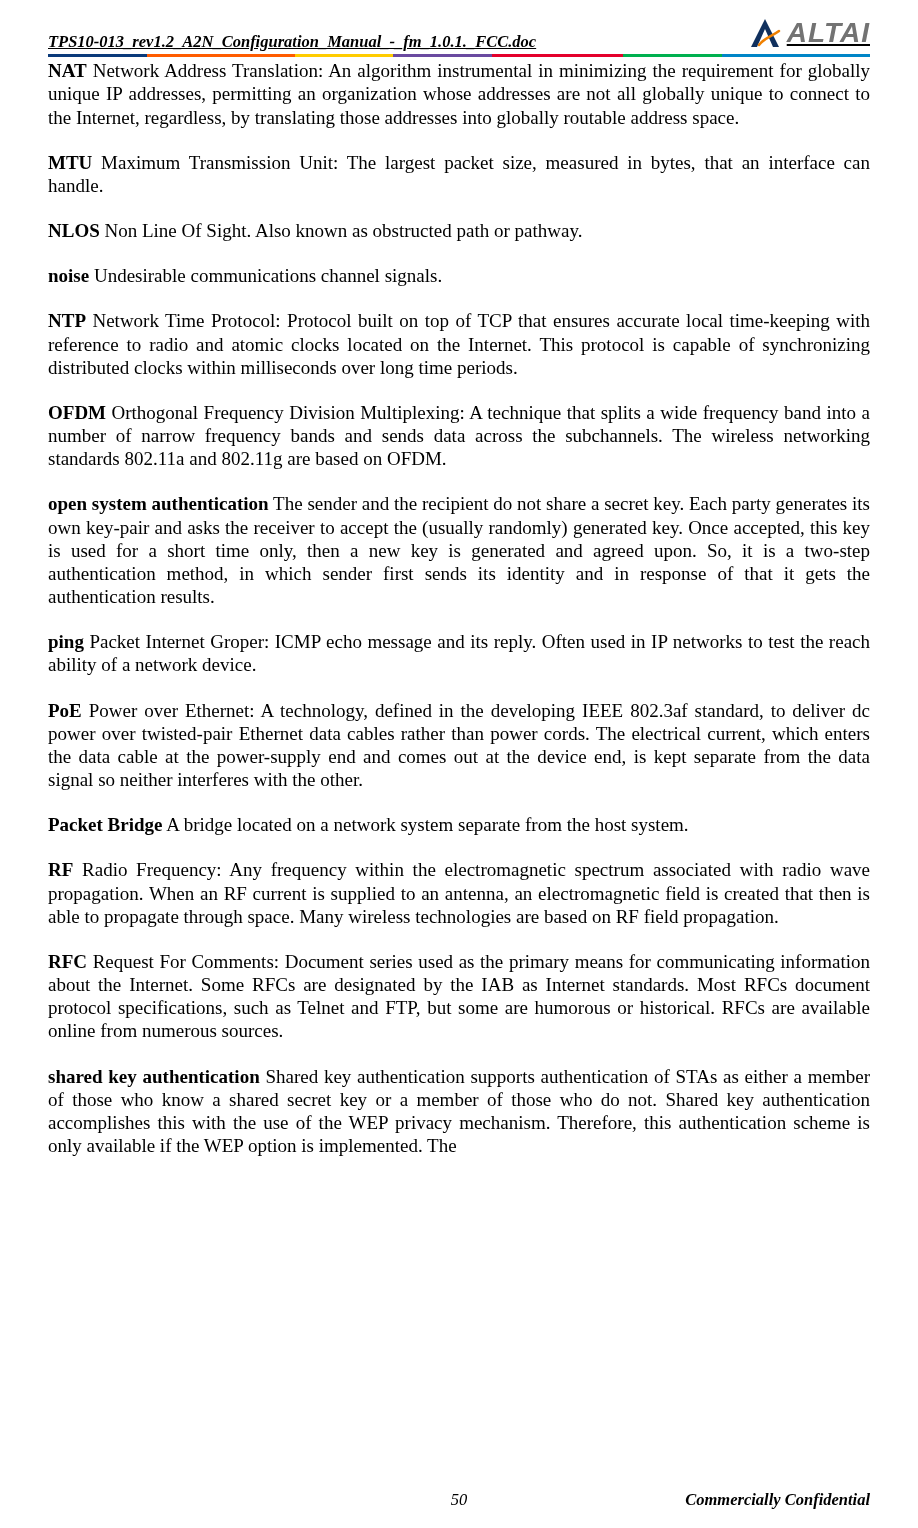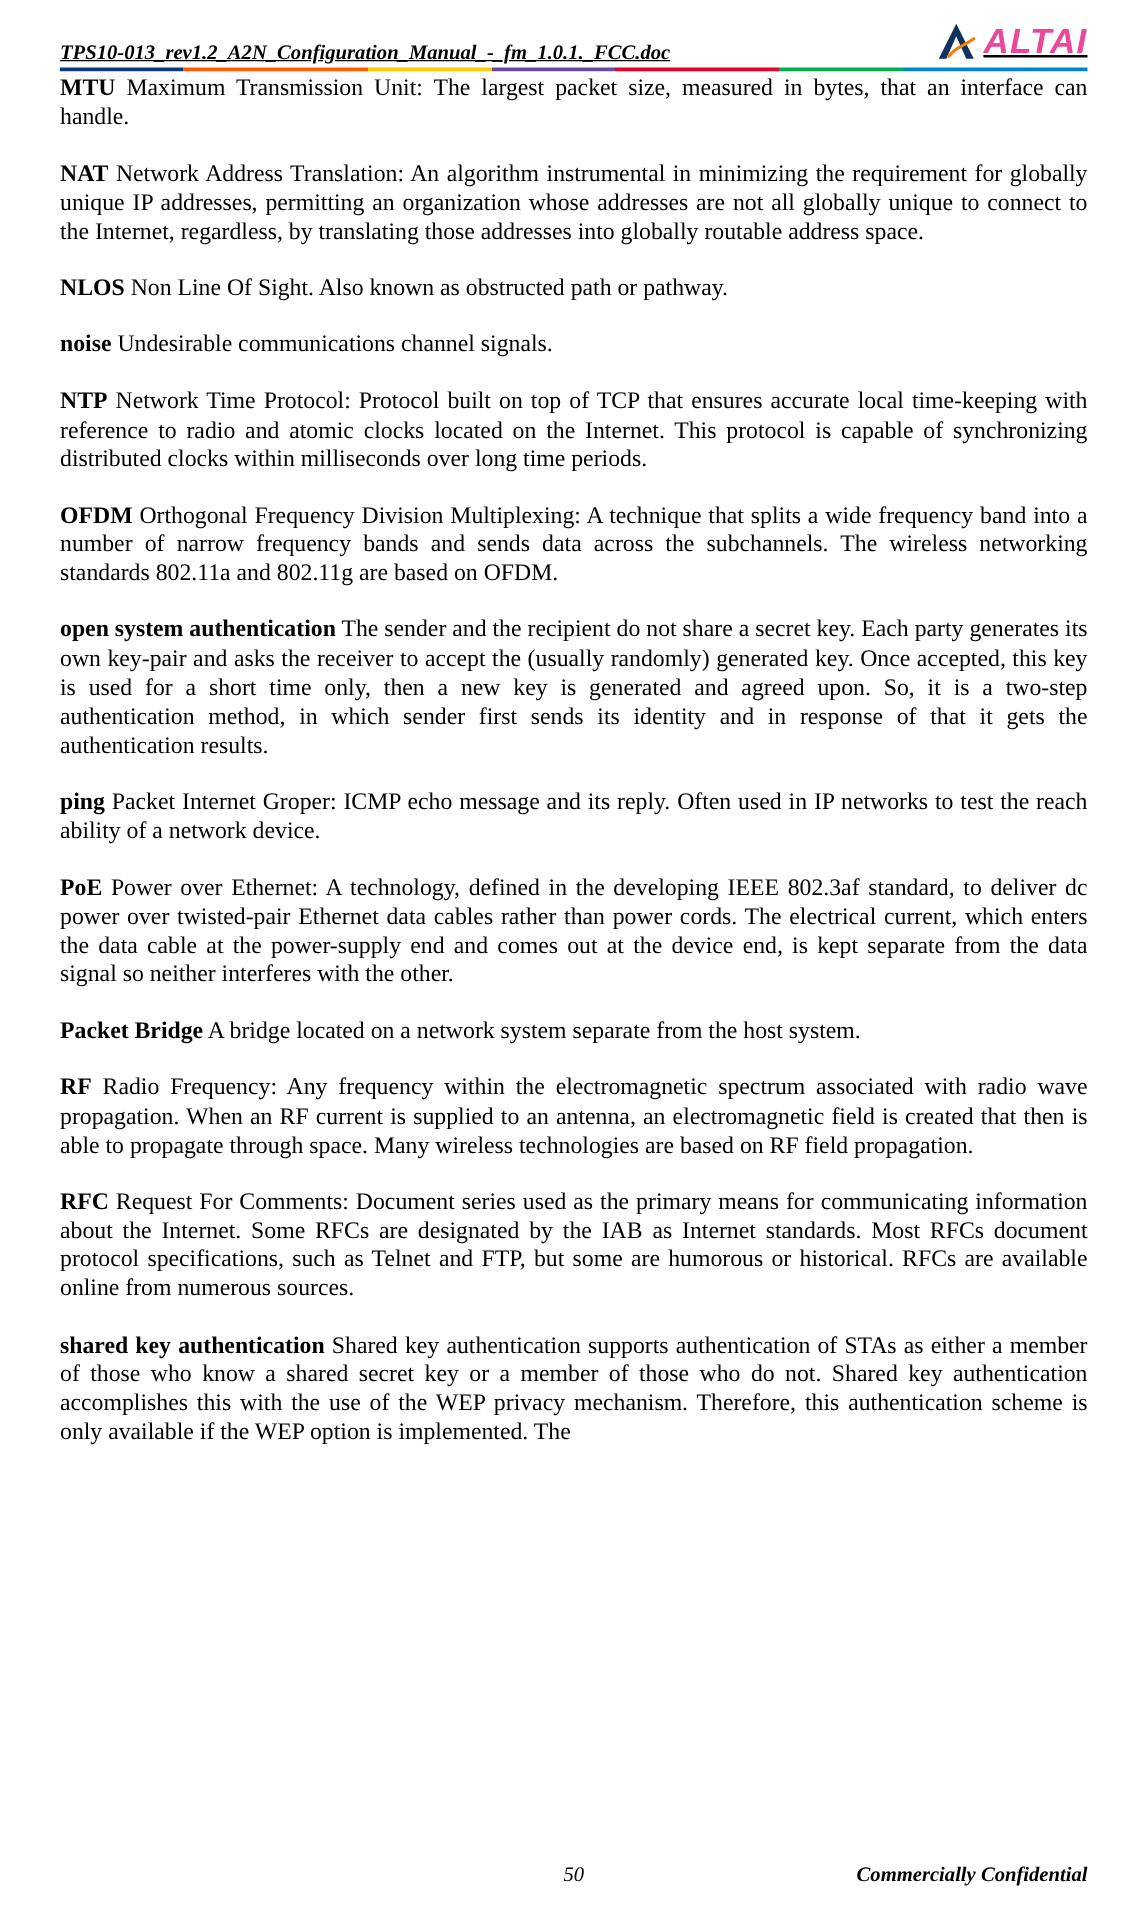--- a/index.html
+++ b/index.html
@@ -36,21 +36,21 @@
   .logo-mark {
     width: 40px; height: 32px;
     position: relative;
   }
   .logo-text {
     font-family: Arial, Helvetica, sans-serif;
     font-weight: 900;
     font-size: 28px;
     font-style: italic;
     letter-spacing: 1px;
-    color: #ec4899;
+    color: #737373;
   }
   .divider {
     height: 3px;
     background: linear-gradient(to right,
       #0a3a7a 0%,   #0a3a7a 12%,
       #ff5c00 12%,  #ff5c00 30%,
       #ffcc00 30%,  #ffcc00 42%,
       #6a4aa0 42%,  #6a4aa0 54%,
       #e4002b 54%,  #e4002b 70%,
       #00b04f 70%,  #00b04f 82%,
@@ -89,23 +89,23 @@
       </svg>
     </div>
     <div class="logo-text">ALTAI</div>
   </div>
 </div>
 <div class="divider"></div>
 
 <div class="content">
 
 
+  <p><span class="term">NAT</span><span>    Network Address Translation: An algorithm instrumental in minimizing the requirement for globally unique IP addresses, permitting an organization whose addresses are not all globally unique to connect to the Internet, regardless, by translating those addresses into globally routable address space.</span></p>
+
   <p><span class="term">MTU</span><span>   Maximum Transmission Unit: The largest packet size, measured in bytes, that an interface can handle.</span></p>
-
-  <p><span class="term">NAT</span><span>    Network Address Translation: An algorithm instrumental in minimizing the requirement for globally unique IP addresses, permitting an organization whose addresses are not all globally unique to connect to the Internet, regardless, by translating those addresses into globally routable address space.</span></p>
 
   <p><span class="term">NLOS</span><span>    Non Line Of Sight.    Also known as obstructed path or pathway.</span></p>
 
   <p><span class="term">noise</span><span>    Undesirable communications channel signals.</span></p>
 
   <p><span class="term">NTP</span><span>   Network Time Protocol: Protocol built on top of TCP that ensures accurate local time-keeping with reference to radio and atomic clocks located on the Internet.    This protocol is capable of synchronizing distributed clocks within milliseconds over long time periods.</span></p>
 
   <p><span class="term">OFDM</span><span>   Orthogonal Frequency Division Multiplexing: A technique that splits a wide frequency band into a number of narrow frequency bands and sends data across the subchannels. The wireless networking standards 802.11a and 802.11g are based on OFDM.</span></p>
 
   <p><span class="term">open system authentication</span><span>   The sender and the recipient do not share a secret key.   Each party generates its own key-pair and asks the receiver to accept the (usually randomly) generated key.   Once accepted, this key is used for a short time only, then a new key is generated and agreed upon.    So, it is a two-step authentication method, in which sender first sends its identity and in response of that it gets the authentication results.</span></p>

